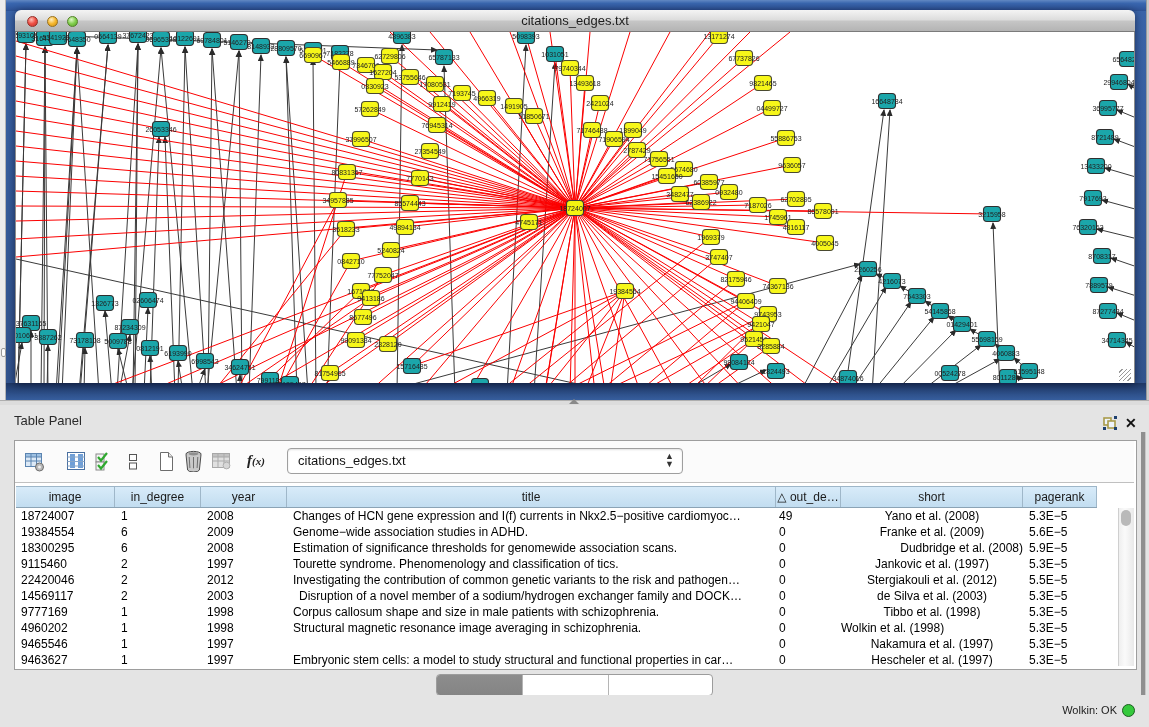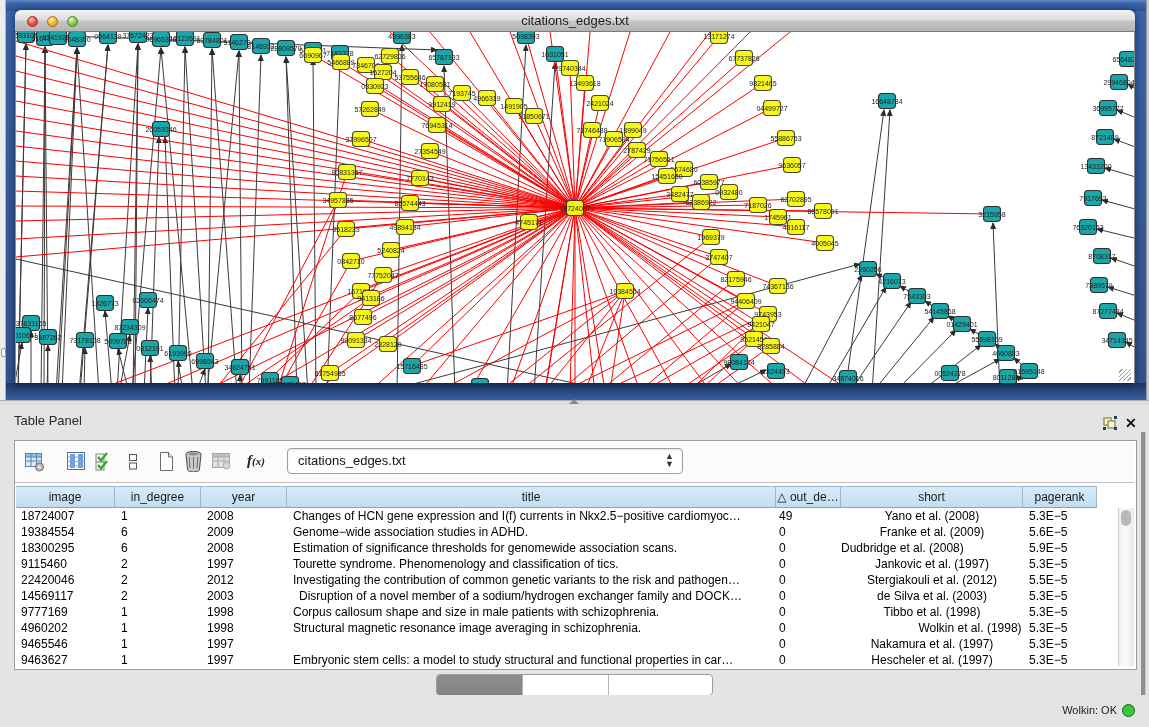--- a/index.html
+++ b/index.html
@@ -940,21 +940,21 @@
           <span class="td" style="left:763px;width:58px">0</span>
           <span class="td" style="left:825px;width:182px;text-align:center">Franke et al. (2009)</span>
           <span class="td" style="left:1013px;width:65px">5.6E−5</span>
         </div>
         <div class="tr" style="top:32px">
           <span class="td" style="left:5px;width:90px">18300295</span>
           <span class="td" style="left:105px;width:75px">6</span>
           <span class="td" style="left:191px;width:75px">2008</span>
           <span class="td" style="left:277px;width:480px">Estimation of significance thresholds for genomewide association scans.</span>
           <span class="td" style="left:763px;width:58px">0</span>
-          <span class="td" style="left:825px;width:182px;text-align:left">Dudbridge et al. (2008)</span>
+          <span class="td" style="left:825px;width:182px;text-align:right">Dudbridge et al. (2008)</span>
           <span class="td" style="left:1013px;width:65px">5.9E−5</span>
         </div>
         <div class="tr" style="top:48px">
           <span class="td" style="left:5px;width:90px">9115460</span>
           <span class="td" style="left:105px;width:75px">2</span>
           <span class="td" style="left:191px;width:75px">1997</span>
           <span class="td" style="left:277px;width:480px">Tourette syndrome. Phenomenology and classification of tics.</span>
           <span class="td" style="left:763px;width:58px">0</span>
           <span class="td" style="left:825px;width:182px;text-align:center">Jankovic et al. (1997)</span>
           <span class="td" style="left:1013px;width:65px">5.3E−5</span>
@@ -985,21 +985,21 @@
           <span class="td" style="left:763px;width:58px">0</span>
           <span class="td" style="left:825px;width:182px;text-align:center">Tibbo et al. (1998)</span>
           <span class="td" style="left:1013px;width:65px">5.3E−5</span>
         </div>
         <div class="tr" style="top:112px">
           <span class="td" style="left:5px;width:90px">4960202</span>
           <span class="td" style="left:105px;width:75px">1</span>
           <span class="td" style="left:191px;width:75px">1998</span>
           <span class="td" style="left:277px;width:480px">Structural magnetic resonance image averaging in schizophrenia.</span>
           <span class="td" style="left:763px;width:58px">0</span>
-          <span class="td" style="left:863px;width:182px;text-align:center">Wolkin et al. (1998)</span>
+          <span class="td" style="left:825px;width:182px;">Wolkin et al. (1998)</span>
           <span class="td" style="left:1013px;width:65px">5.3E−5</span>
         </div>
         <div class="tr" style="top:128px">
           <span class="td" style="left:5px;width:90px">9465546</span>
           <span class="td" style="left:105px;width:75px">1</span>
           <span class="td" style="left:191px;width:75px">1997</span>
           <span class="td" style="left:763px;width:58px">0</span>
           <span class="td" style="left:825px;width:182px;text-align:center">Nakamura et al. (1997)</span>
           <span class="td" style="left:1013px;width:65px">5.3E−5</span>
         </div>

